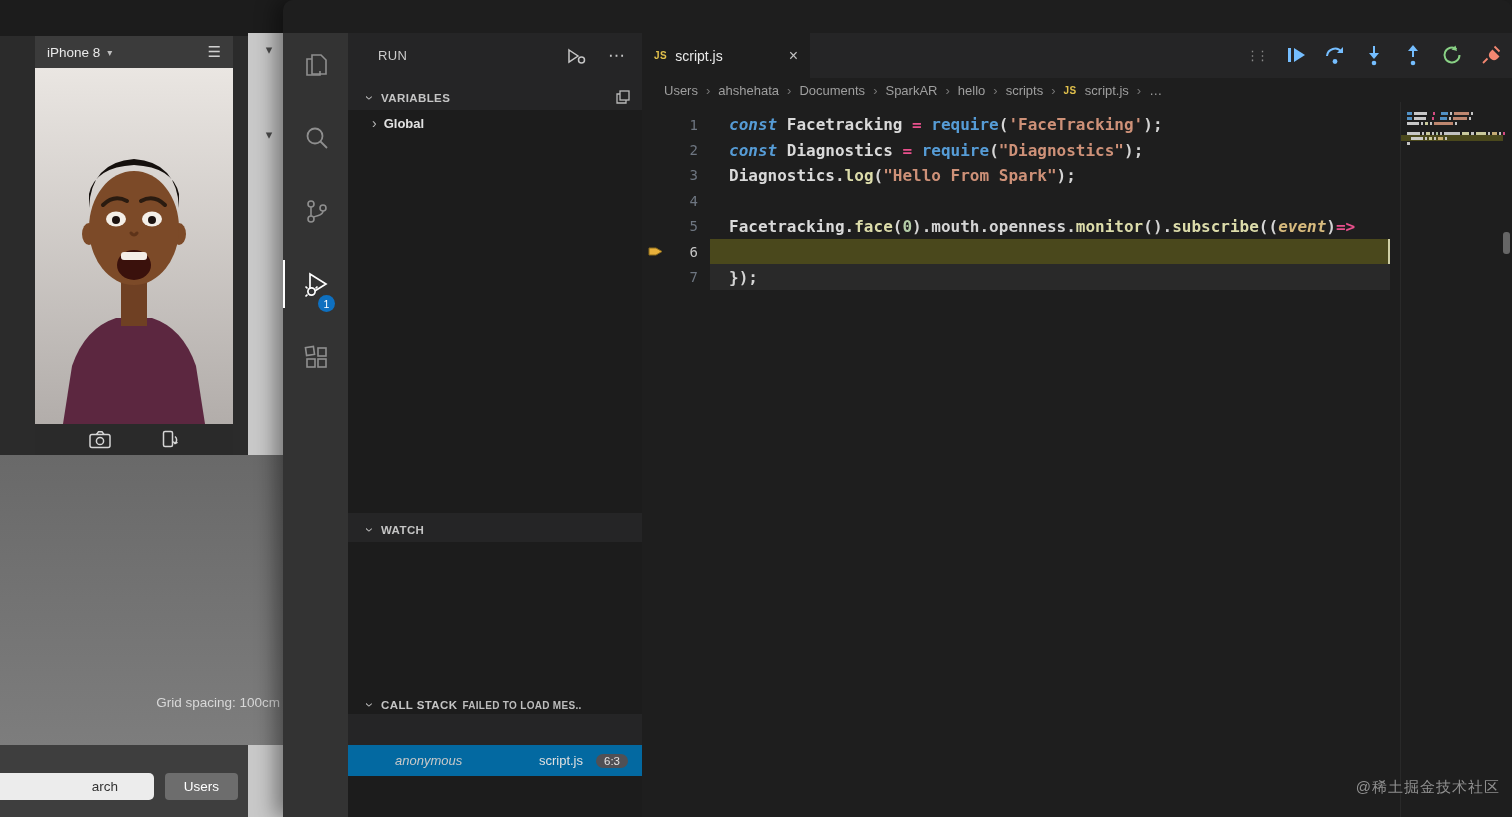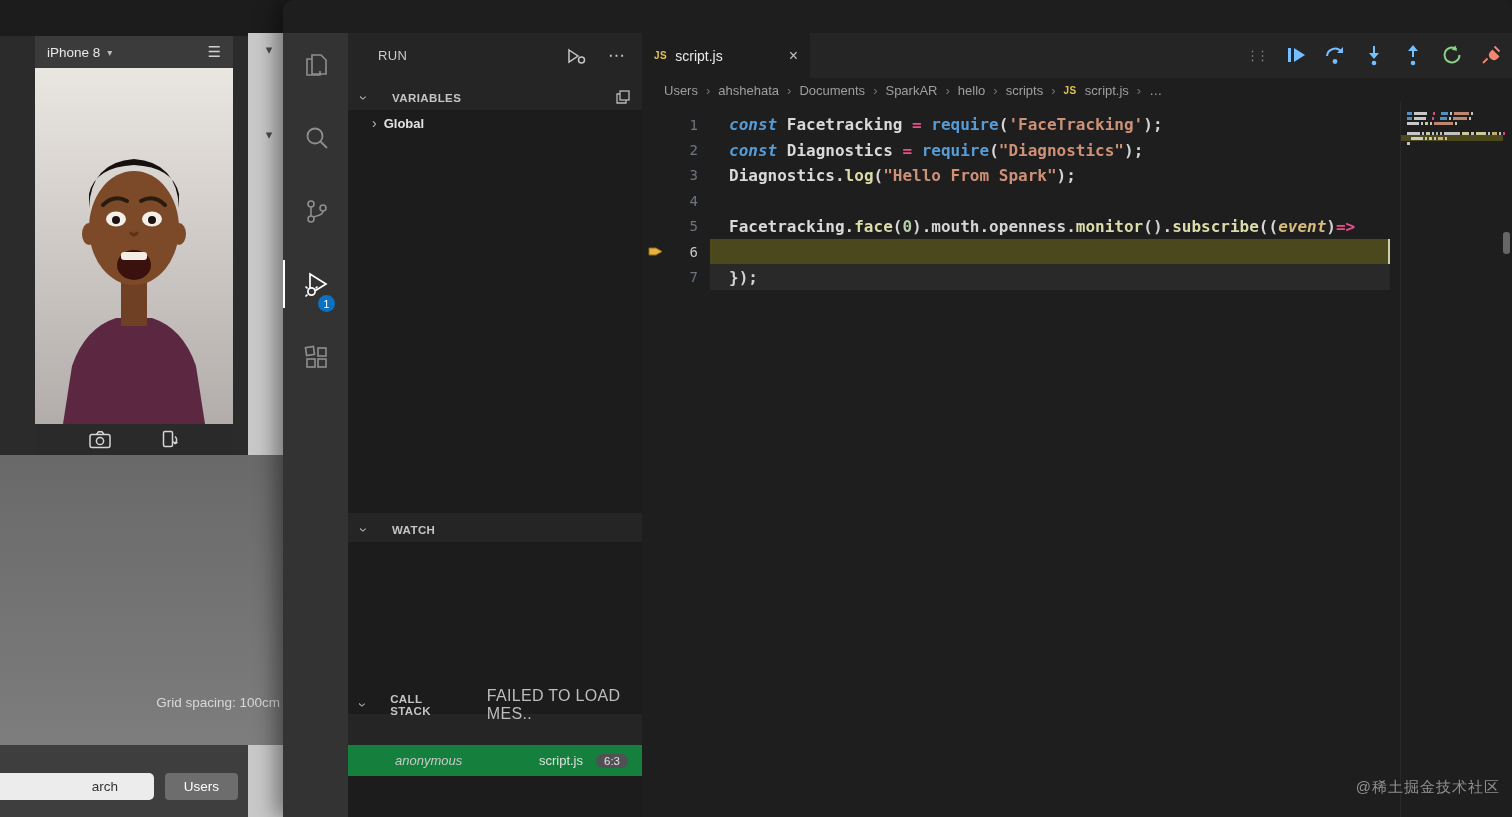--- a/index.html
+++ b/index.html
@@ -58,34 +58,34 @@
   .act-badge { position:absolute; left:35px; top:262px; width:17px; height:17px; border-radius:50%;
                background:#0e70c0; color:#fff; font-size:10.5px; display:flex;
                align-items:center; justify-content:center; z-index:2; }
 
   .sidebar { position:absolute; left:65px; top:33px; width:294px; bottom:0; background:#252526; }
   .run-row { height:45px; display:flex; align-items:center; padding:0 16px 0 30px;
              color:#cccccc; font-size:13px; letter-spacing:.4px; }
   .run-row .spacer { flex:1; }
   .run-row .ell { color:#c6c6c6; font-size:17px; margin-left:22px; letter-spacing:1px; }
   .sec-h { position:absolute; left:0; right:0; height:24px; display:flex; align-items:center;
-           gap:22px; padding-left:10px; color:#c5c5c5; font-size:11.5px; font-weight:bold;
+           gap:5px; padding-left:16px; color:#c5c5c5; font-size:11.5px; font-weight:bold;
            letter-spacing:.4px; }
   .sec-h .rot { display:inline-block; transform:rotate(90deg); font-size:14px; font-weight:normal;
                 color:#b8b8b8; width:12px; text-align:center; }
-  .sec-note { font-size:16px; color:#bdbdbd; margin-left:10px; letter-spacing:.3px; font-weight:normal; }
+  .sec-note { font-size:10px; color:#bdbdbd; letter-spacing:.3px; font-weight:bold; }
   .sec-body { position:absolute; left:0; right:0; background:#1c1c1c; }
   .vars-h { top:53px; } .vars-b { top:77px; height:403px; }
   .watch-h { top:485px; } .watch-b { top:509px; height:172px; }
   .stack-h { top:660px; }
   .global-row { height:26px; display:flex; align-items:center; gap:7px; padding-left:24px;
                 color:#e2e2e2; font-size:13px; font-weight:bold; }
   .global-row .gc { color:#b8b8b8; font-weight:normal; font-size:14px; }
   .stack-rows { position:absolute; top:712px; left:0; right:0; }
-  .frame-row { height:31px; background:#15803d; display:flex; align-items:center;
+  .frame-row { height:31px; background:#0369a1; display:flex; align-items:center;
                color:#cfcfcf; font-size:13px; }
   .frame-name { margin-left:47px; font-style:italic; color:#c9c9c9; }
   .frame-file { margin-left:auto; color:#e0e0e0; }
   .frame-loc { margin:0 14px 0 13px; background:#505055; color:#e3e3e3; border-radius:9px;
                padding:1px 8px; font-size:11.5px; }
   .stack-b { position:absolute; top:743px; bottom:0; left:0; right:0; background:#1c1c1c; }
 
   
   .editor { position:absolute; left:359px; top:33px; right:0; bottom:0; background:#1e1e1e; }
   .tabbar { position:relative; height:45px; background:#252526; display:flex; }

